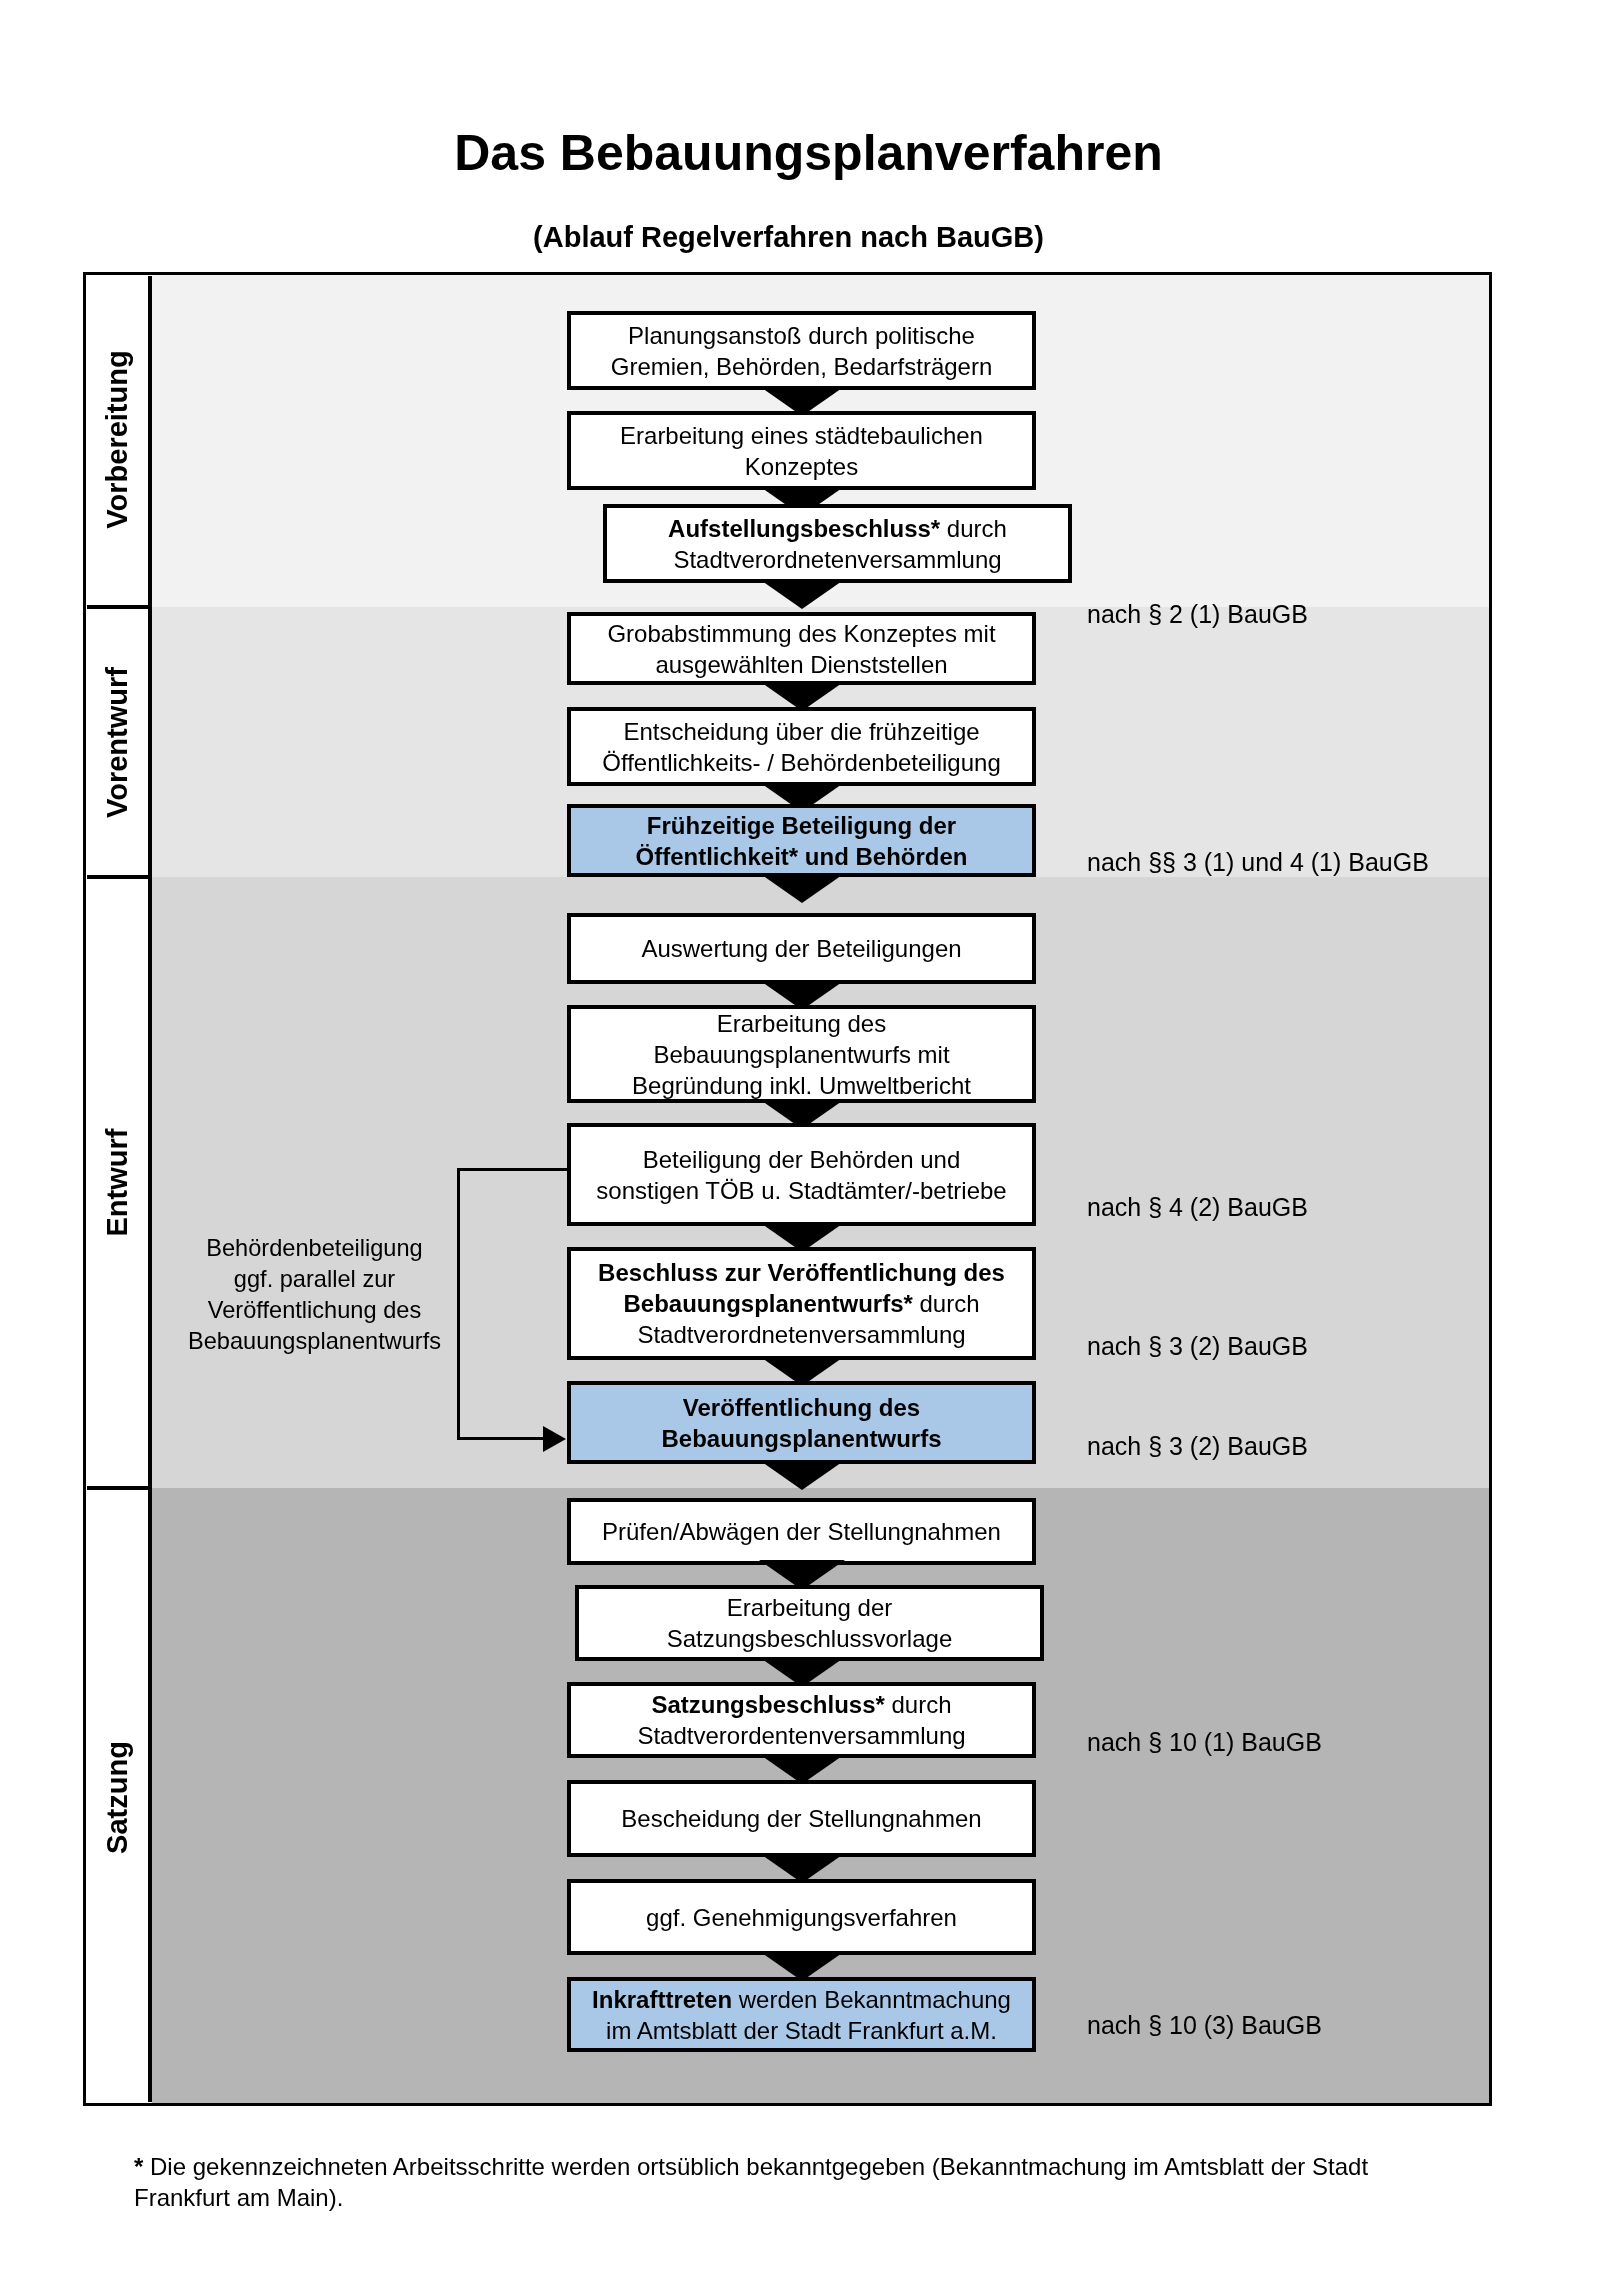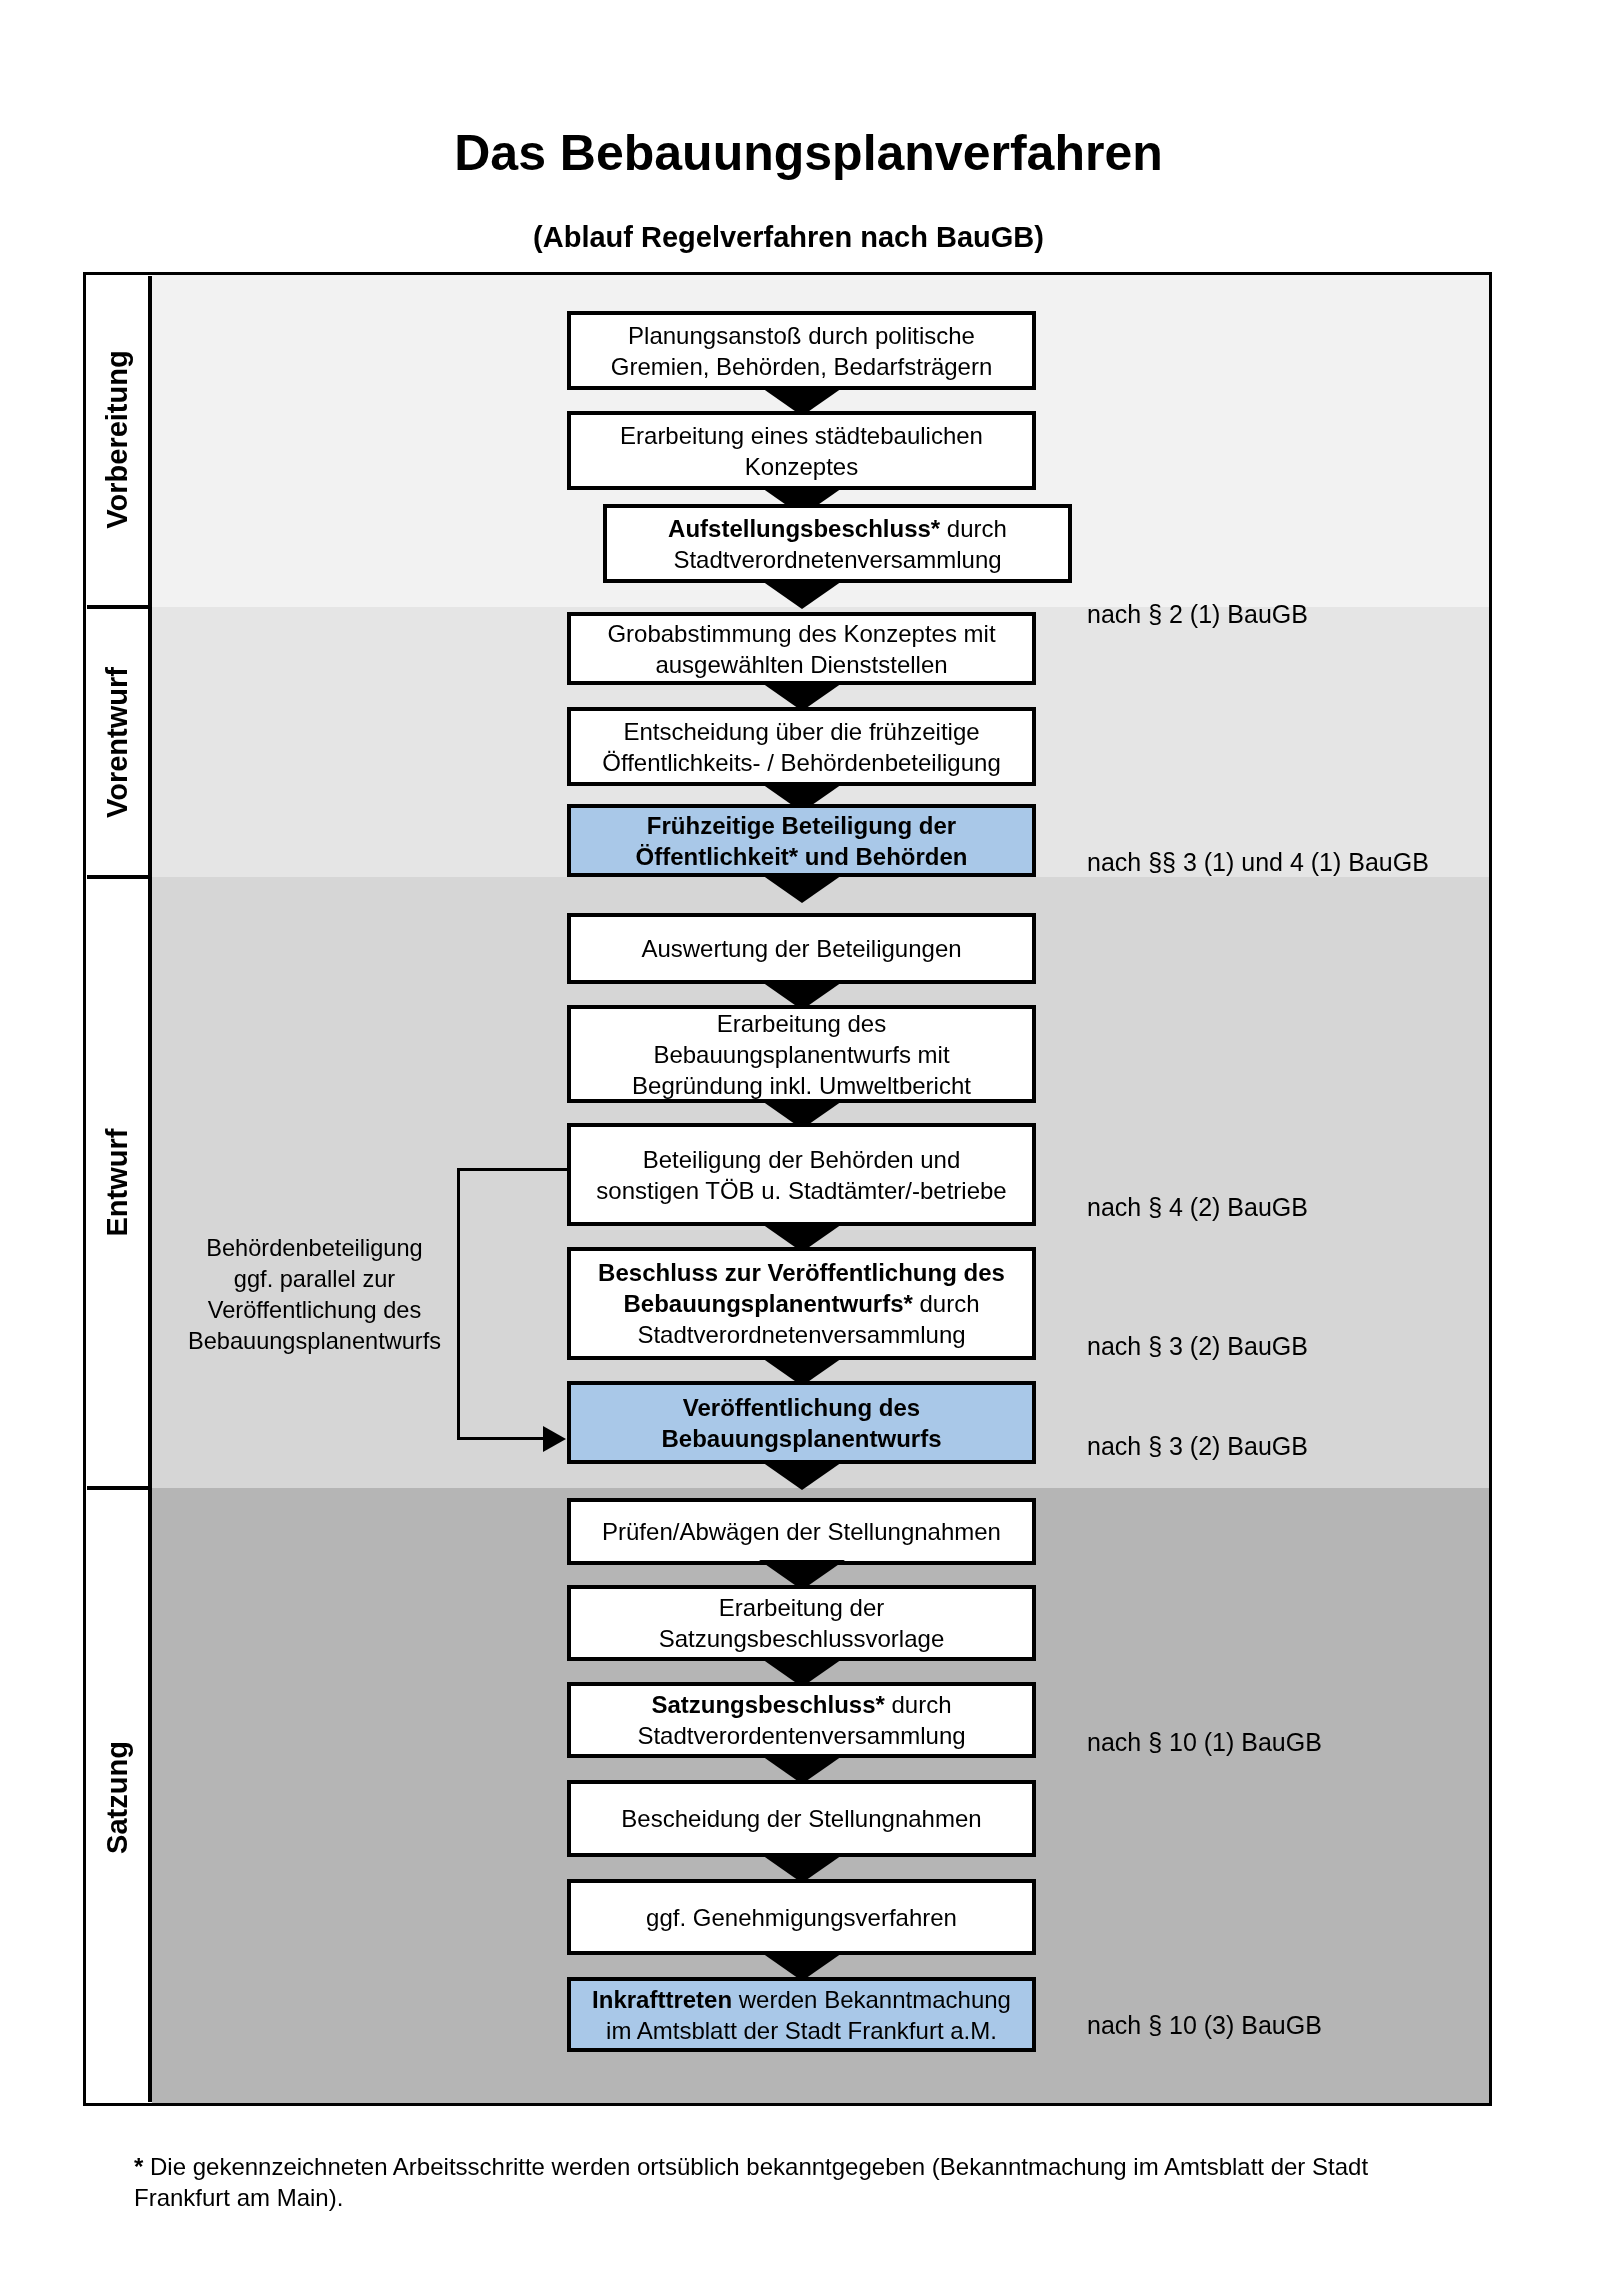--- a/index.html
+++ b/index.html
@@ -126,21 +126,21 @@
       <div class="fbox" style="top: 1381px; height: 83px; background: rgb(169, 200, 232);">
         <div class="line"><span class="b">Veröffentlichung des</span></div>
         <div class="line"><span class="b">Bebauungsplanentwurfs</span></div>
       </div>
       <div class="arrow-down" style="top: 1460px;"></div>
       <div class="ref" style="top: 1431px;">nach § 3 (2) BauGB</div>
       <div class="fbox" style="top: 1498px; height: 67px;">
         <div class="line"><span>Prüfen/Abwägen der Stellungnahmen</span></div>
       </div>
       <div class="arrow-down" style="top: 1560px;"></div>
-      <div class="fbox" style="top: 1585px; height: 76px;">
+      <div class="fbox" style="top: 1585px; height: 76px; margin-left: 8px;">
         <div class="line"><span>Erarbeitung der</span></div>
         <div class="line"><span>Satzungsbeschlussvorlage</span></div>
       </div>
       <div class="arrow-down" style="top: 1657px;"></div>
       <div class="fbox" style="top: 1682px; height: 76px;">
         <div class="line"><span class="b">Satzungsbeschluss*</span><span> durch</span></div>
         <div class="line"><span>Stadtverordentenversammlung</span></div>
       </div>
       <div class="arrow-down" style="top: 1754px;"></div>
       <div class="ref" style="top: 1727px;">nach § 10 (1) BauGB</div>

